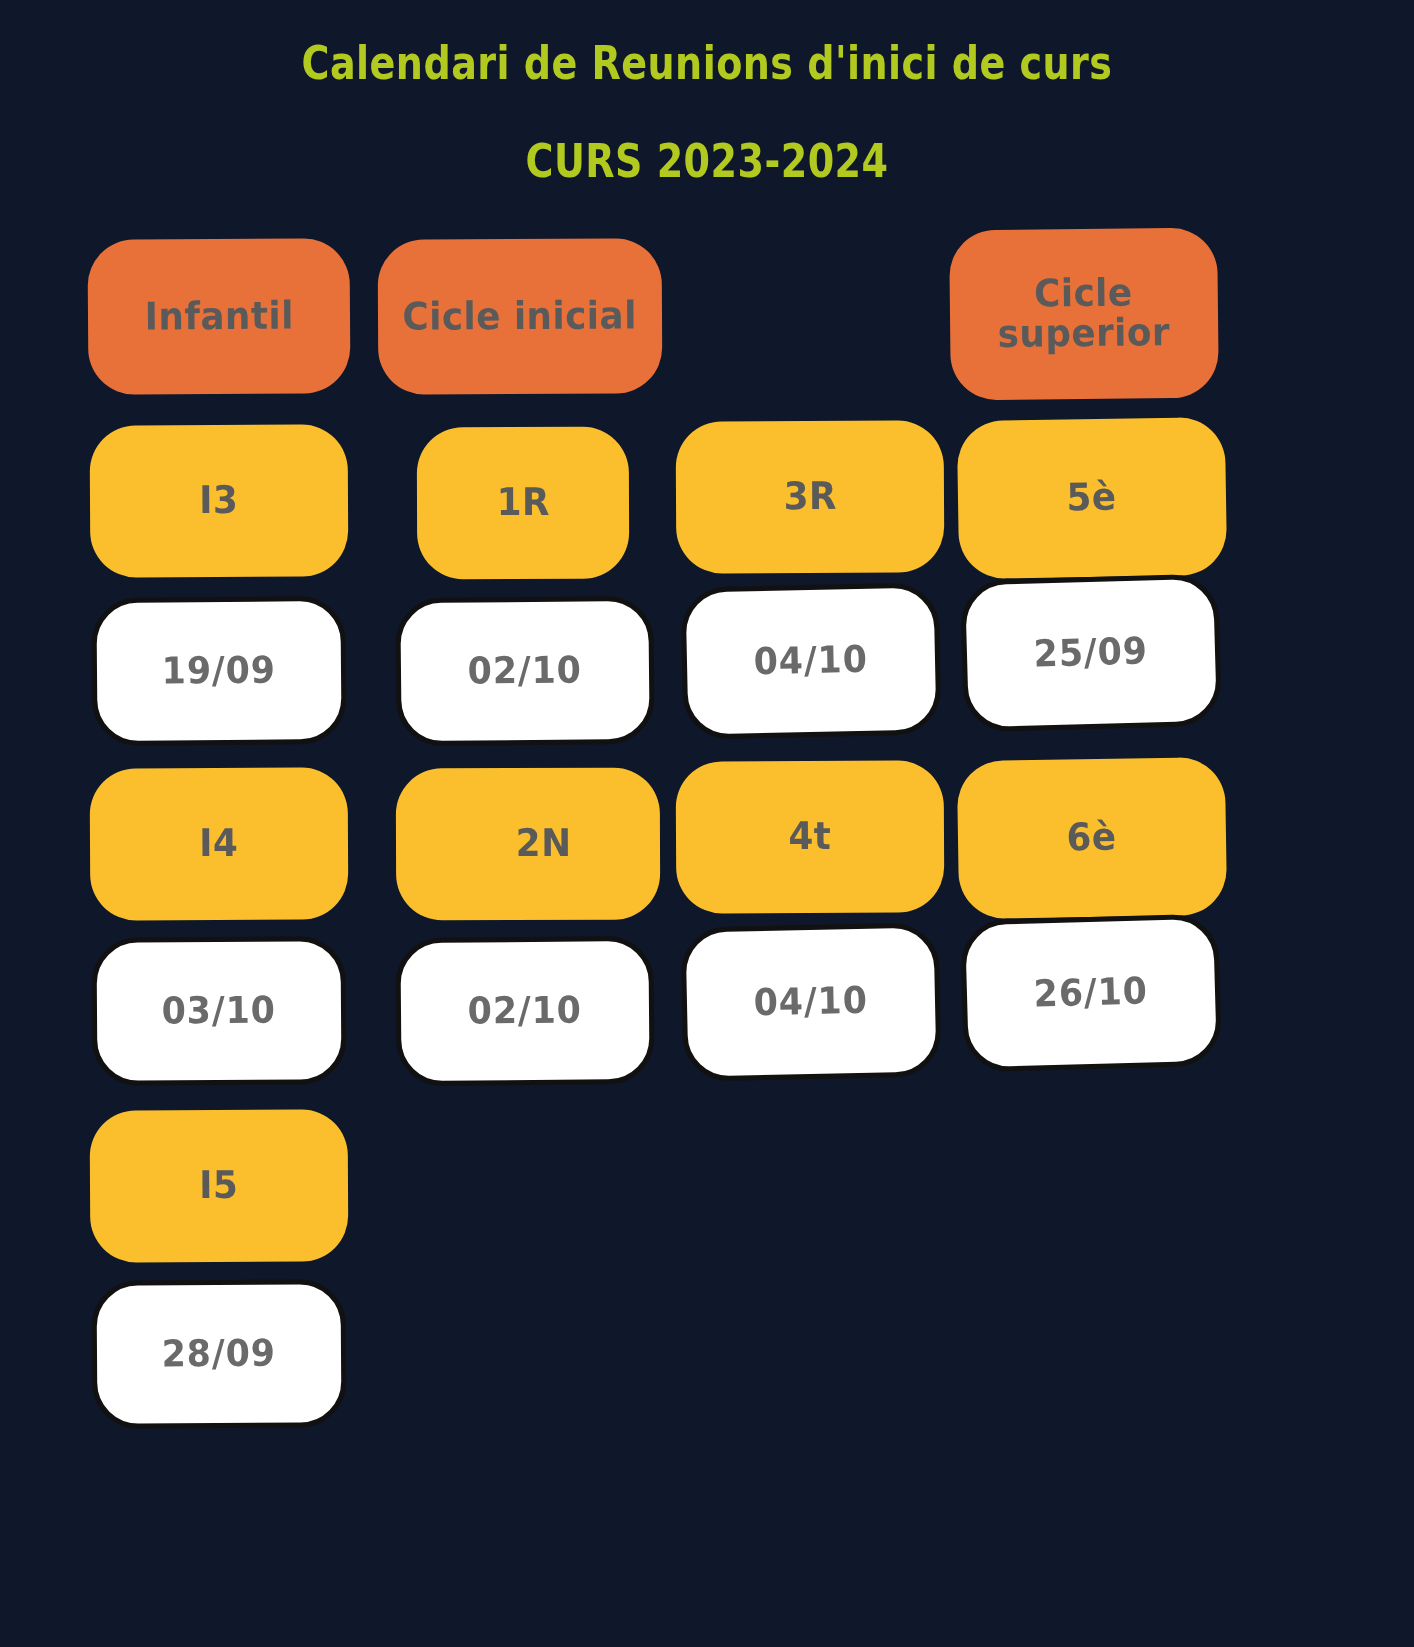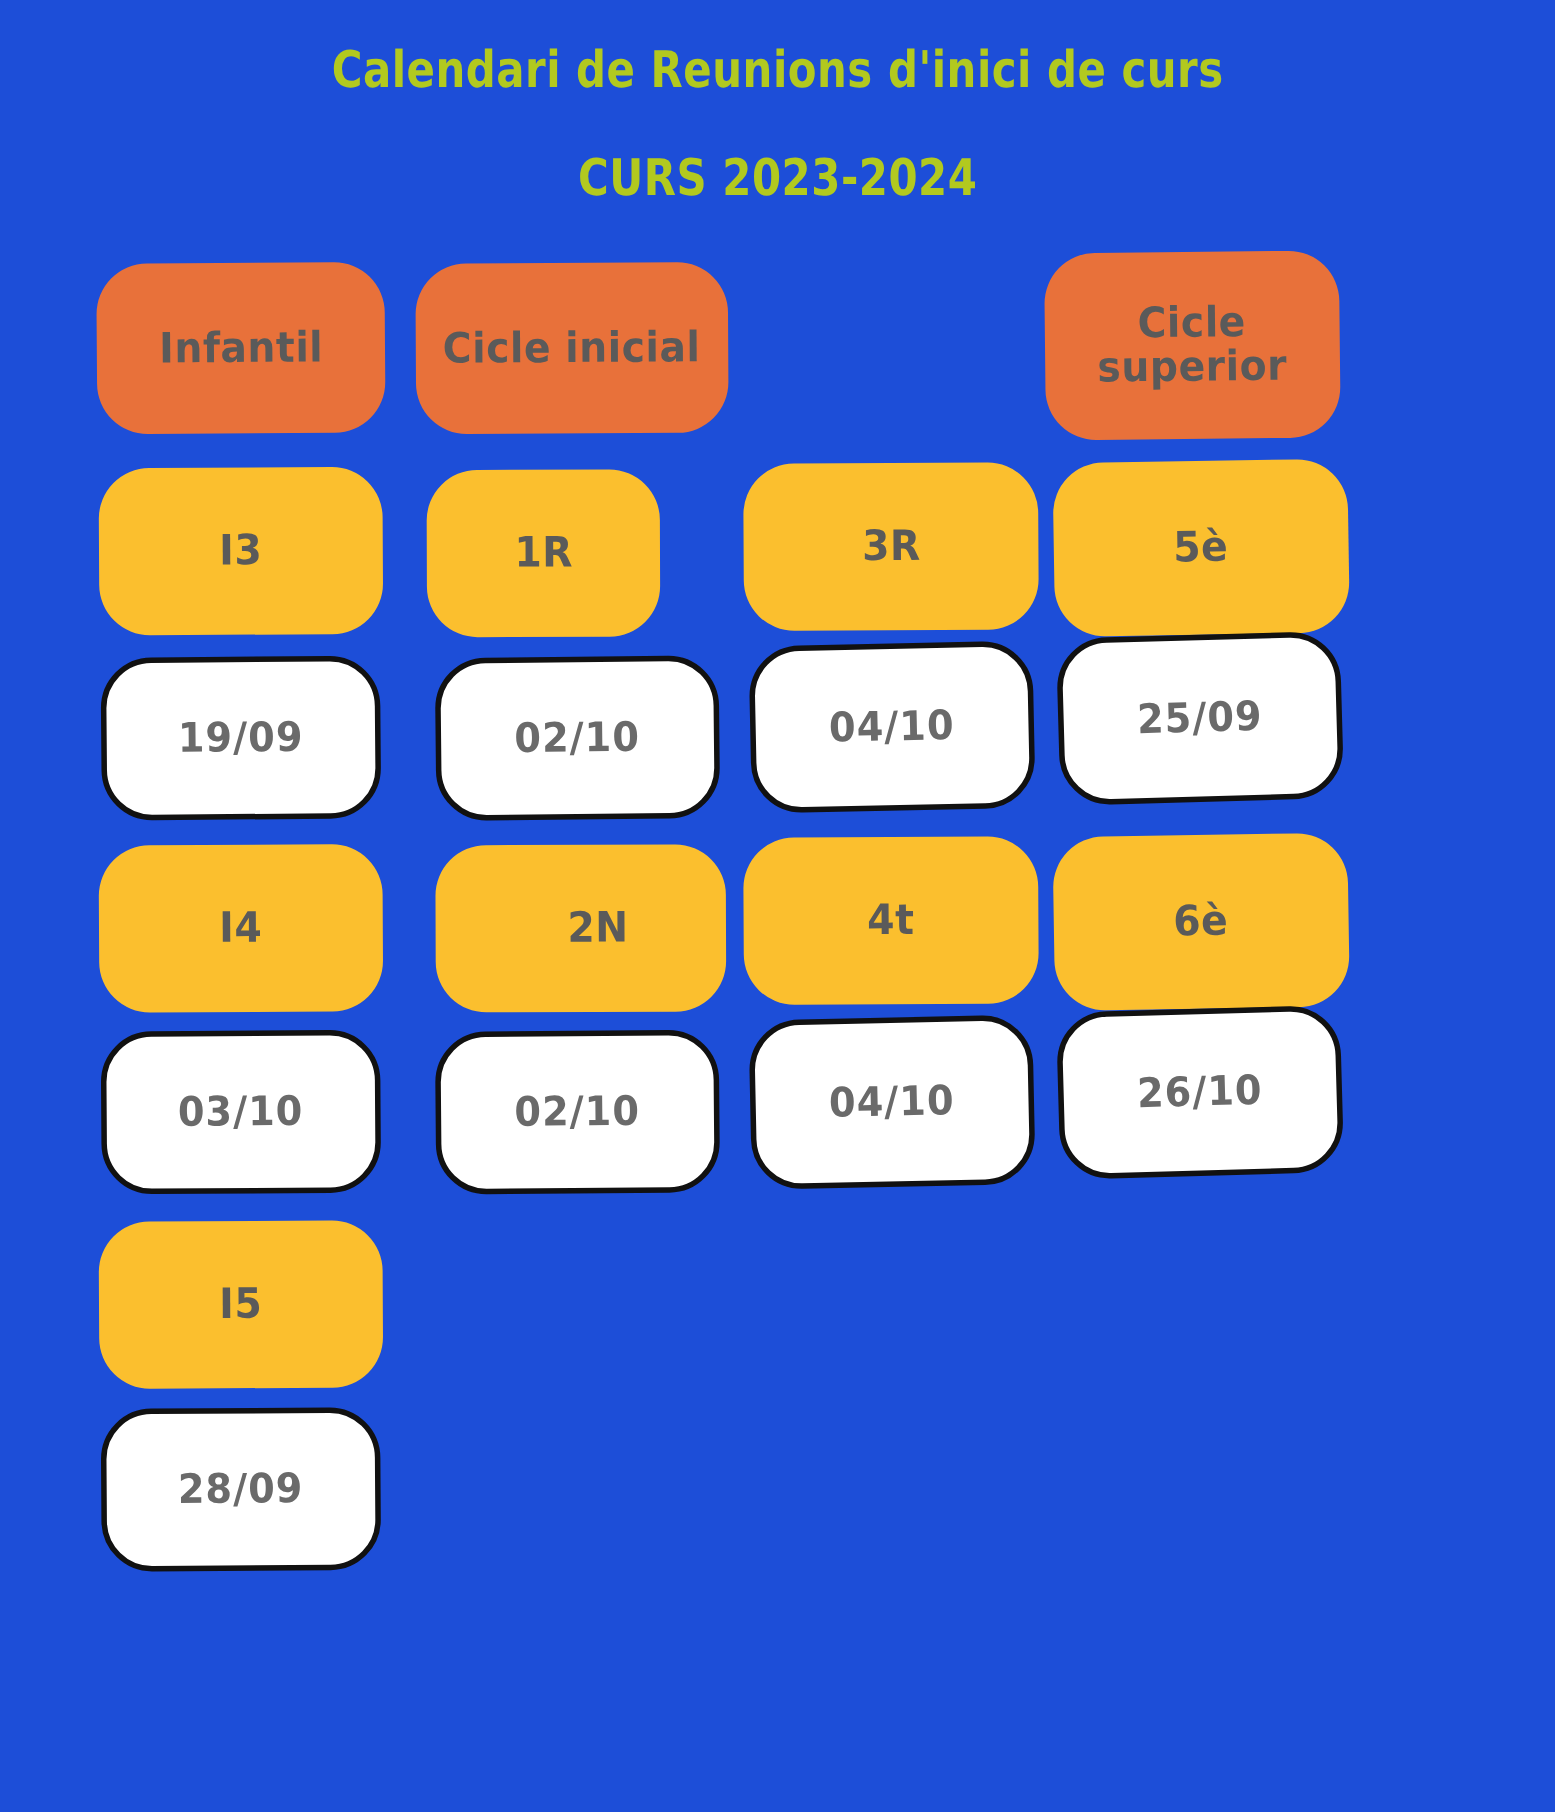--- a/index.html
+++ b/index.html
@@ -9,21 +9,21 @@
     height: 1647px;
     background: #ffffff;
     font-family: "DejaVu Sans", sans-serif;
     overflow: hidden;
   }
 
   .page {
     position: relative;
     width: 1414px;
     height: 1647px;
-    background: #1d4ed8;
+    background: #0f172a;
   }
 
   
   .title-block {
     position: absolute;
     left: 0;
     top: 40px;
     width: 1414px;
     text-align: center;
   }
@@ -141,21 +141,21 @@
       <span class="label">I5</span>
     </div>
     <div class="card date" style="left:92px; top:1055px; width:254px; height:148px; transform:rotate(-0.4deg);">
       <span class="label">28/09</span>
     </div>
 
     <div class="card header" style="left:378px; top:14px; width:284px; height:155px; transform:rotate(-0.3deg);">
       <span class="label">Cicle inicial</span>
     </div>
 
-    <div class="card grade" style="left:388px; top:202px; width:212px; height:152px; transform:rotate(-0.2deg);">
+    <div class="card grade" style="left:417px; top:202px; width:212px; height:152px; transform:rotate(-0.2deg);">
       <span class="label">1R</span>
     </div>
     <div class="card date" style="left:396px; top:372px; width:258px; height:148px; transform:rotate(-0.6deg);">
       <span class="label">02/10</span>
     </div>
 
     <div class="card grade" style="left:396px; top:543px; width:264px; height:152px; transform:rotate(-0.2deg);padding-left:32px;">
       <span class="label">2N</span>
     </div>
     <div class="card date" style="left:396px; top:712px; width:258px; height:148px; transform:rotate(-0.5deg);">

